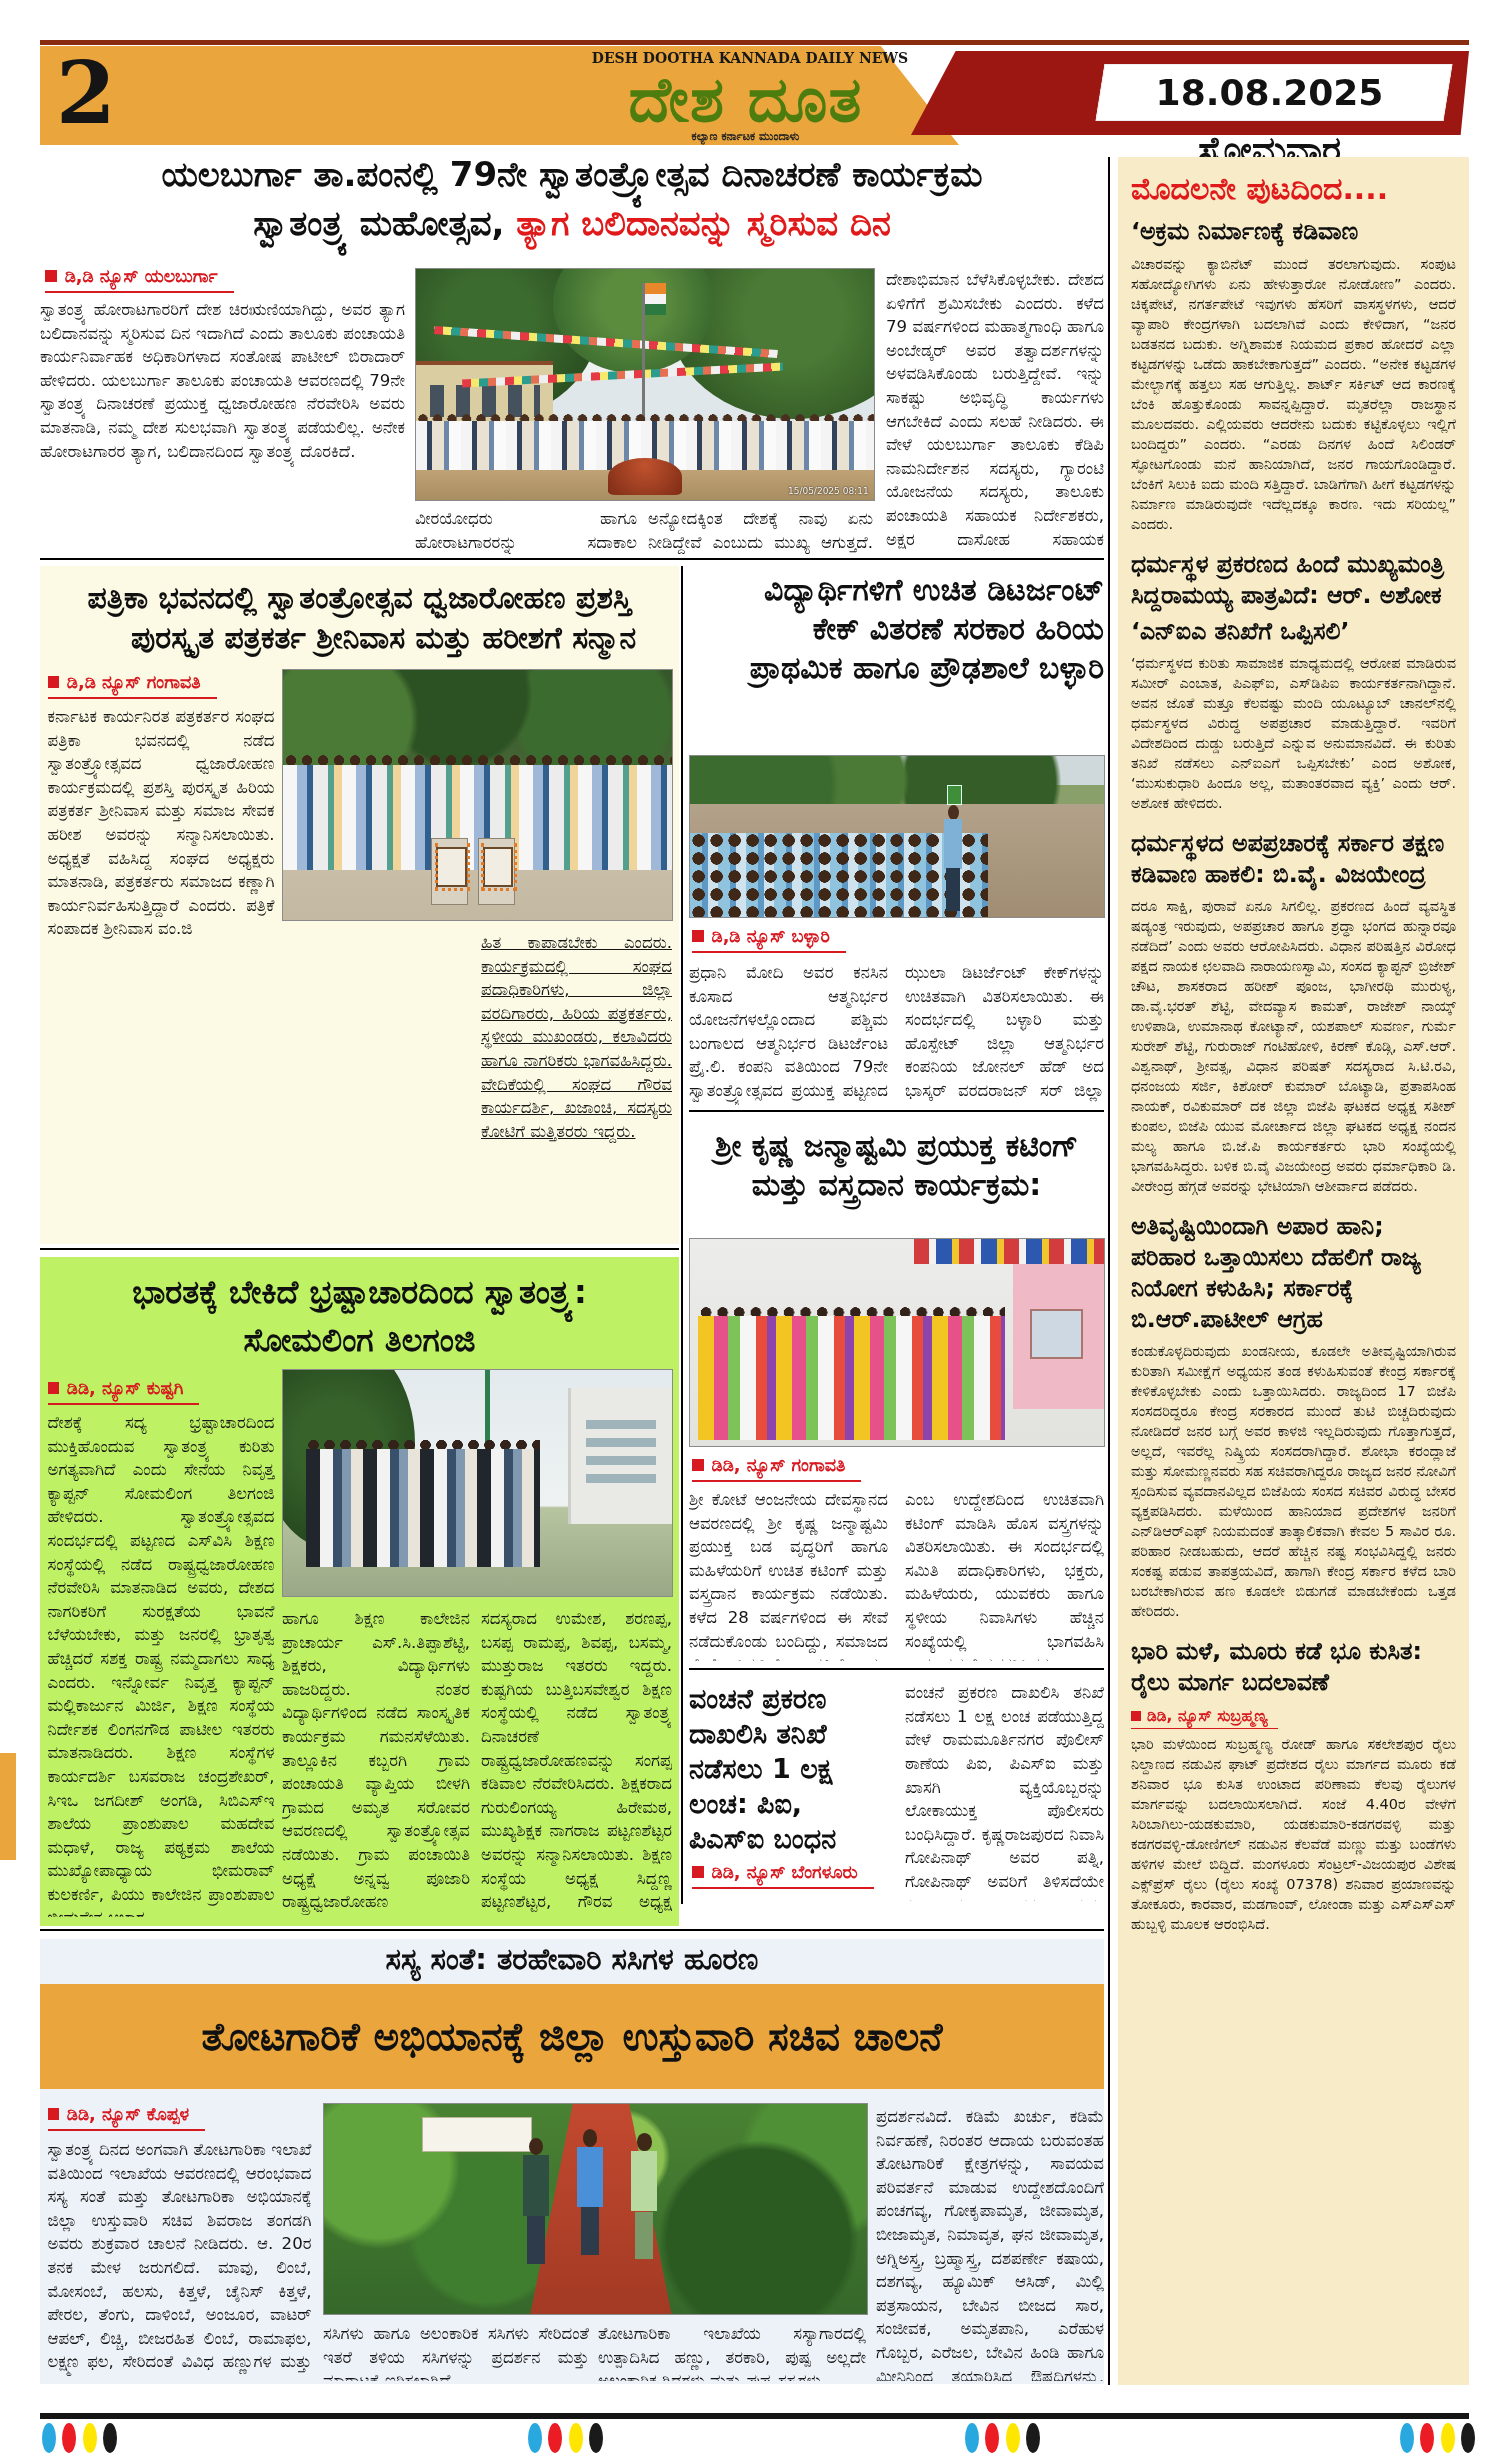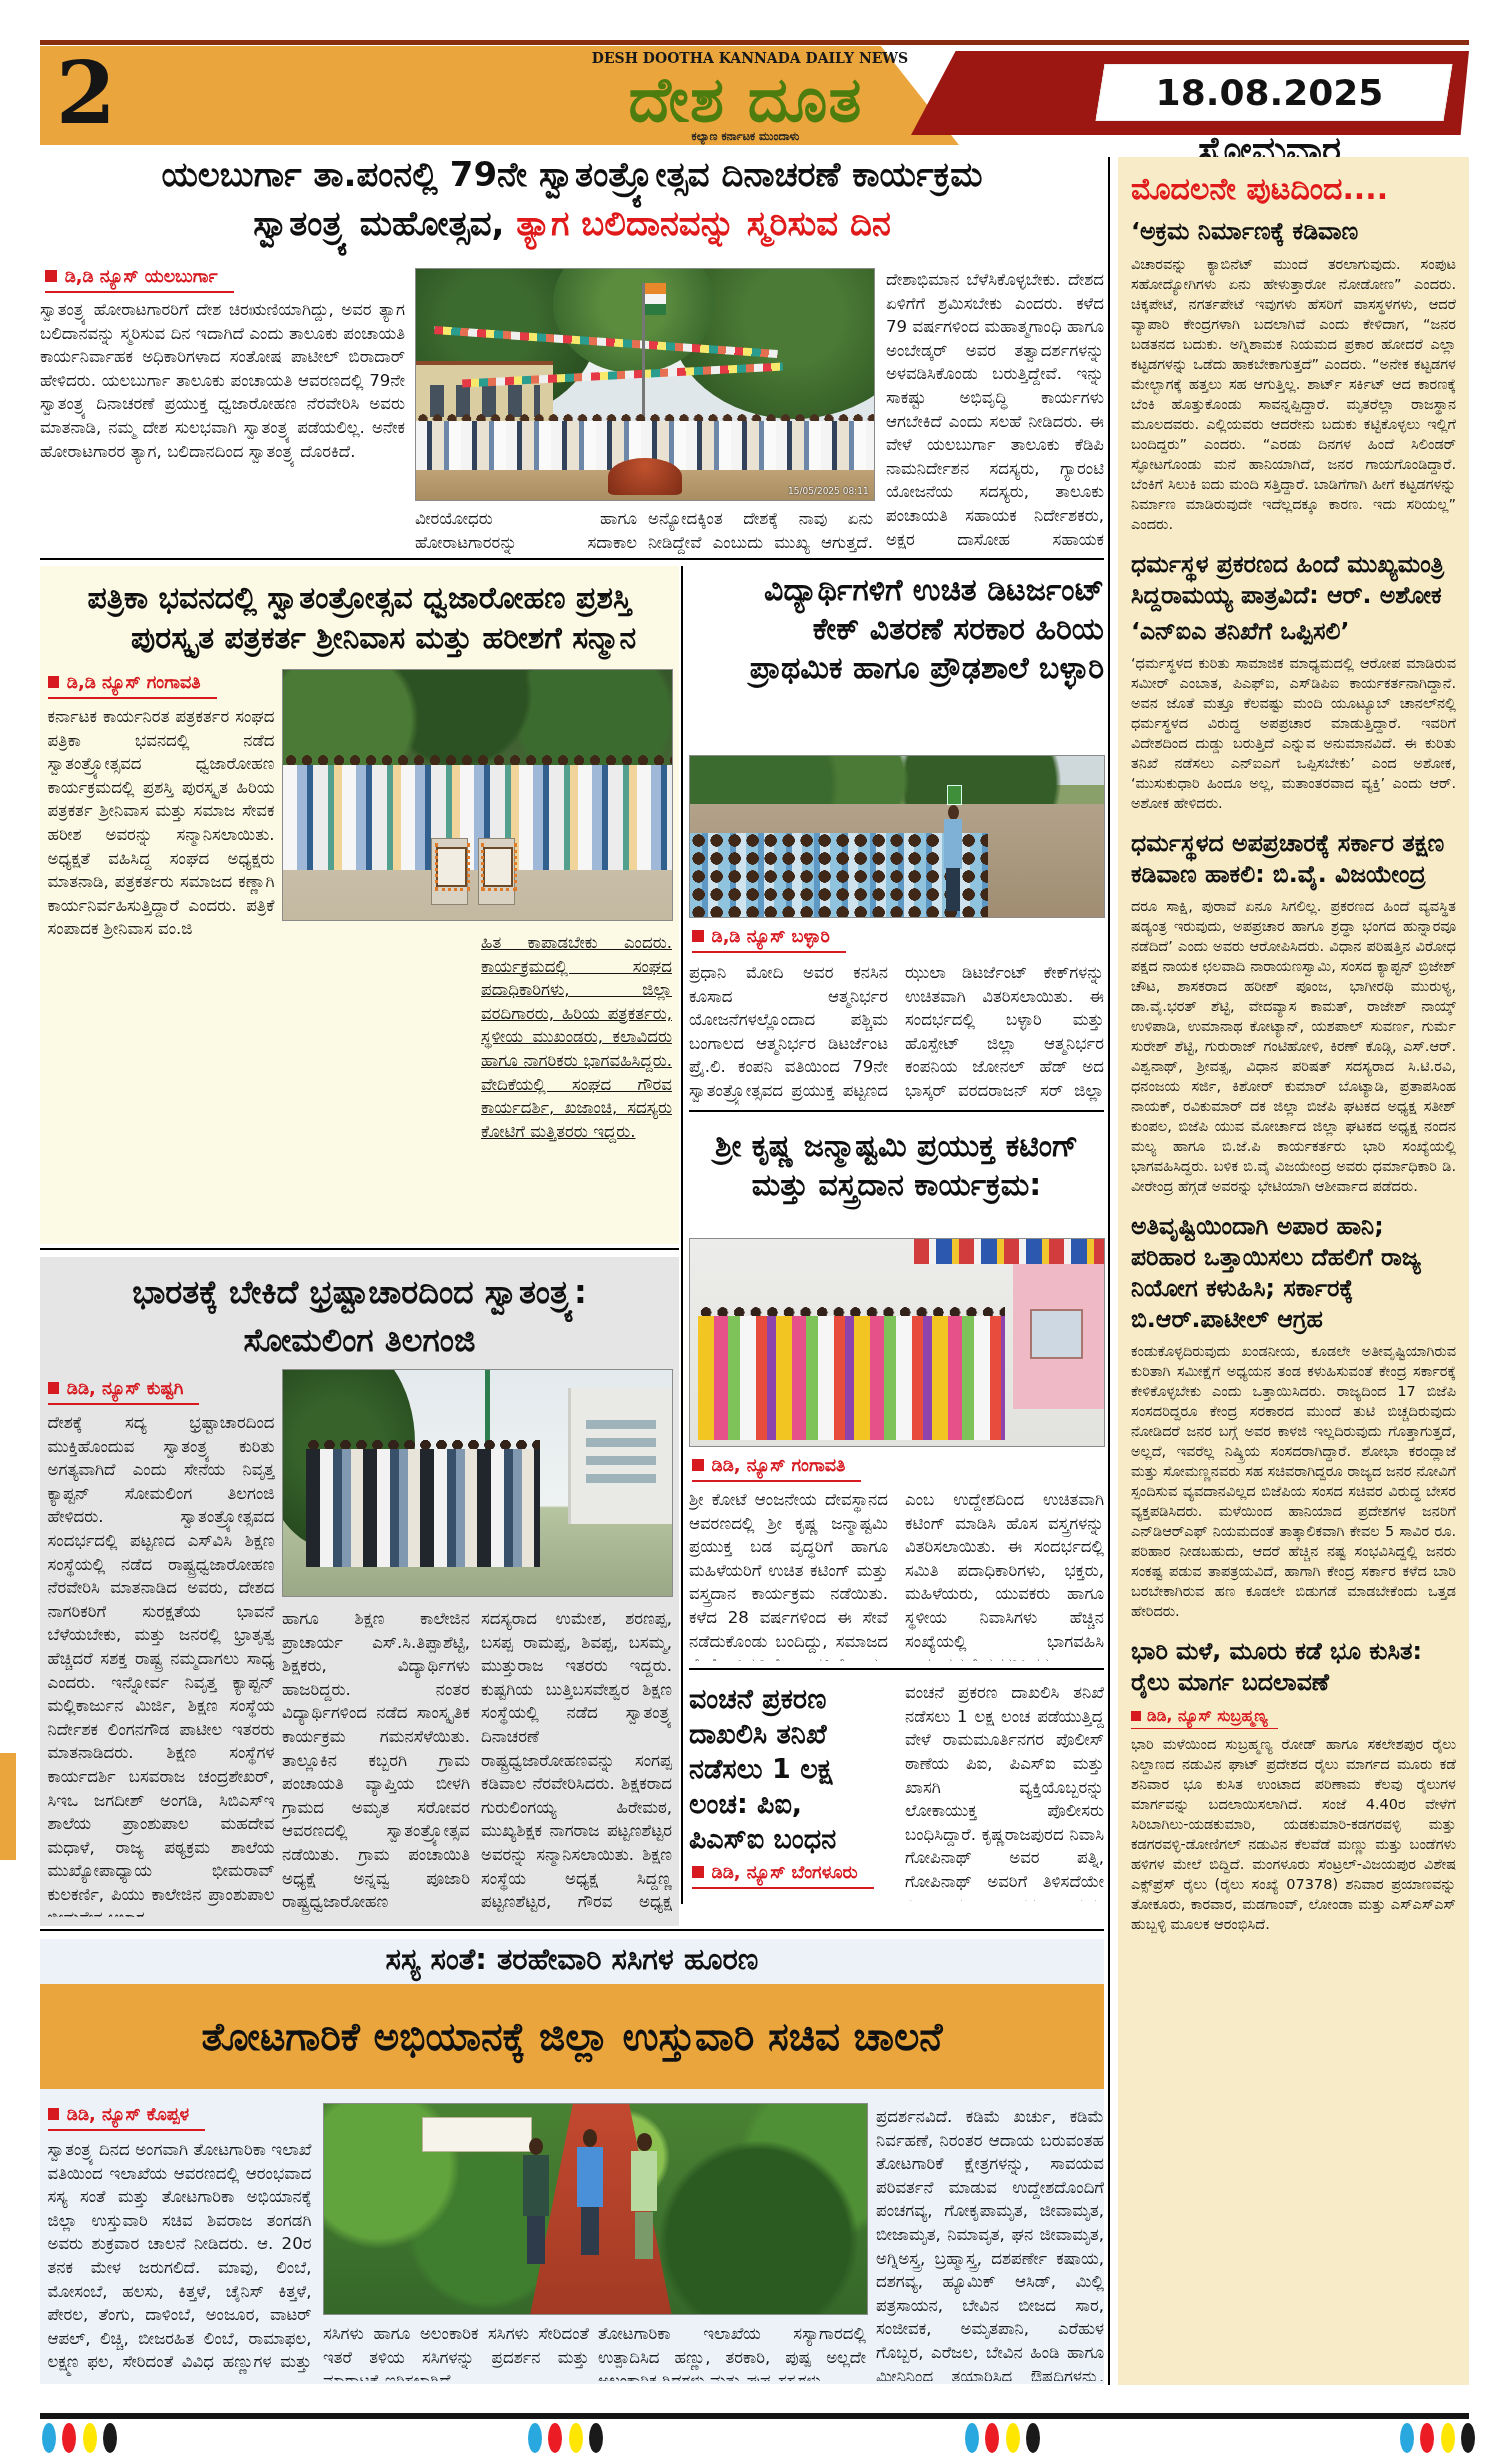--- a/index.html
+++ b/index.html
@@ -161,21 +161,21 @@
   .a5-ca{position:absolute;left:0;top:370px;width:199px;height:173px;}
   .a5-cb{position:absolute;left:216px;top:370px;width:199px;height:173px;}
 
   
   .art6{position:absolute;left:689px;top:1677px;width:415px;height:227px;}
   .a6-h{position:absolute;left:0;top:4.3px;width:196px;font-size:27px;font-weight:bold;line-height:35px;color:#101010;}
   .a6-by{position:absolute;left:3.2px;top:185px;}
   .a6-b{position:absolute;left:216px;top:4.3px;width:199px;height:220px;}
 
   
-  .art4{position:absolute;left:40px;top:1257px;width:639px;height:669px;background:#e5e5e5;}
+  .art4{position:absolute;left:40px;top:1257px;width:639px;height:669px;background:#bef264;}
   .a4-h1{position:absolute;left:0;top:16px;width:100%;font-size:32px;}
   .a4-h2{position:absolute;left:0;top:64px;width:100%;font-size:32px;}
   .a4-by{position:absolute;left:7.5px;top:121px;}
   .a4-photo{position:absolute;left:242px;top:112px;width:389px;height:226px;}
   .a4-c1{position:absolute;left:7.5px;top:154px;width:227px;height:506px;}
   .a4-ca{position:absolute;left:242px;top:350px;width:188px;height:310px;}
   .a4-cb{position:absolute;left:441px;top:350px;width:191px;height:310px;}
 
   
   .bsec{position:absolute;left:40px;top:1939px;width:1064px;height:445px;background:#EDF2F8;}

